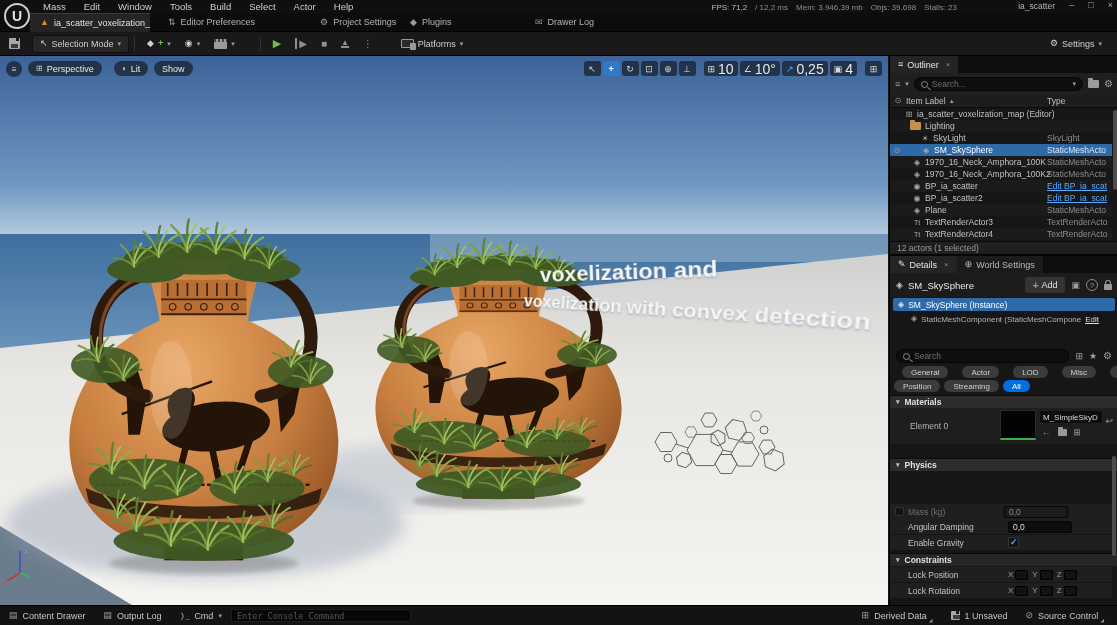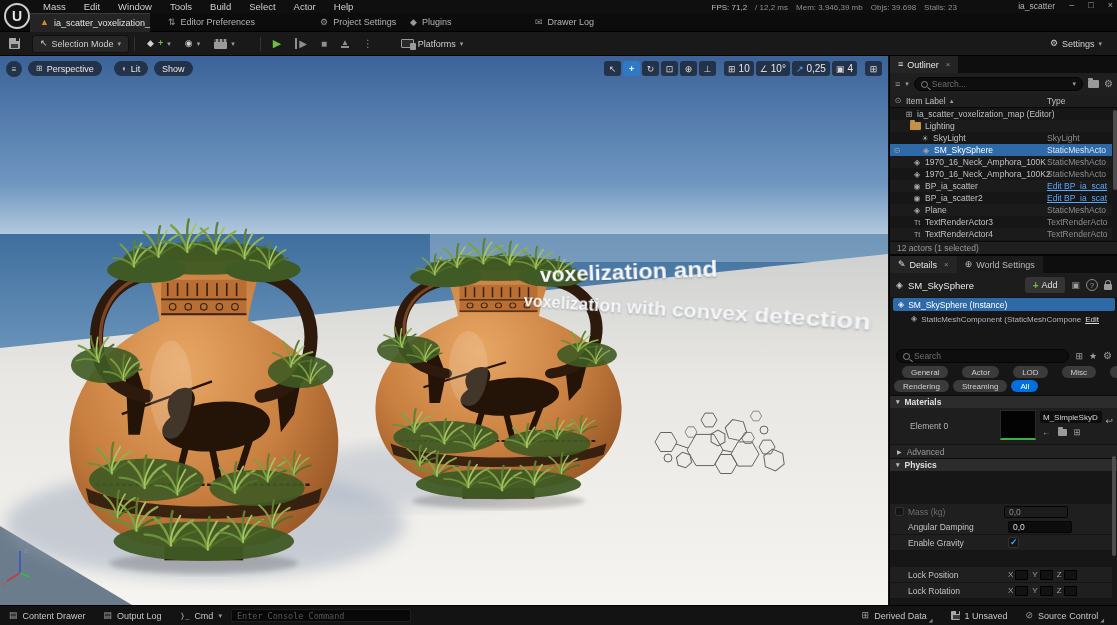--- a/index.html
+++ b/index.html
@@ -50,21 +50,21 @@
 
   
   #viewport { left:0; top:56px; width:888px; height:549px; background:#35506e; overflow:hidden; }
   #scene { position:absolute; left:0; top:0; }
   .vp-pill { position:absolute; height:15px; display:flex; align-items:center; gap:4px; background:rgba(16,18,22,.62); border-radius:8px; padding:0 8px; font-size:9px; color:#e8e8e8; }
   .vp-pill .ic { font-size:8px; color:#c8c8c8; }
   .vp-round { position:absolute; width:16px; height:16px; border-radius:50%; background:rgba(16,18,22,.62); color:#ddd; font-size:8px; display:flex; align-items:center; justify-content:center; }
   #vp-tools { position:absolute; right:6px; top:5px; display:flex; gap:2px; align-items:center; }
   .vpt { height:15px; min-width:17px; display:flex; align-items:center; justify-content:center; gap:3px; background:rgba(16,18,22,.62); border-radius:3px; color:#d8d8d8; font-size:9px; padding:0 4px; }
   .vpt.active { background:#2f79c9; color:#fff; }
-  .vpt .num { font-size:10px; color:#e8e8e8; }
+  .vpt .num { font-size:14px; color:#e8e8e8; }
   .vpt.gap { background:transparent; min-width:4px; padding:0; }
   .vp-text { position:absolute; color:#f7f7f7; font-weight:700; white-space:nowrap; text-shadow:0 1px 2px rgba(40,60,90,.35); }
   #vp-text1 { left:540px; top:207px; font-size:21px; transform-origin:left center; transform:perspective(300px) rotateY(-10deg) rotate(-2deg); }
   #vp-text2 { left:524px; top:236px; font-size:16px; transform-origin:left center; transform:perspective(240px) rotateY(-14deg) rotate(3.5deg); }
   #gizmo { position:absolute; left:2px; bottom:18px; }
 
   
   #rpanel { left:889px; top:56px; width:228px; height:549px; background:#161616; border-left:1px solid #000; }
   .ptabs { position:absolute; left:0; width:228px; height:17px; background:#0e0e0e; display:flex; }
   .ptab { height:17px; display:flex; align-items:center; gap:4px; padding:0 8px; font-size:9px; color:#b8b8b8; background:#1b1b1b; }
@@ -573,21 +573,21 @@
       <span class="ic" style="font-size:10px;color:#9f9f9f">⚙</span>
     </div>
     <div class="abs row" style="left:12px;top:310px;gap:14px">
       <span class="pill">General</span>
       <span class="pill">Actor</span>
       <span class="pill">LOD</span>
       <span class="pill">Misc</span>
       <span class="pill">Physics</span>
     </div>
     <div class="abs row" style="left:4px;top:324px;gap:4px">
-      <span class="pill">Rendering</span>
+      <span class="pill">Position</span>
       <span class="pill">Streaming</span>
       <span class="pill on">All</span>
     </div>
 
     <div class="hdr-strip" style="top:339px;height:13px">
       <span class="tri">▾</span>
       <span>Materials</span>
     </div>
     <div class="abs" style="left:0;top:352px;width:228px;height:36px;background:#1e1e1e">
       <span class="abs" style="left:20px;top:13px;font-size:8.5px;color:#b5b5b5">Element 0</span>
@@ -595,24 +595,20 @@
       <div class="abs row" style="left:150px;top:3px;width:62px;height:12px;background:#0d0d0d;border-radius:2px;padding:0 3px">
         <span style="font-size:8px;color:#d8d8d8;white-space:nowrap;overflow:hidden">M_SimpleSkyD</span>
       </div>
       <div class="abs row" style="left:152px;top:19px;gap:7px;font-size:8.5px;color:#9f9f9f">
         <span>←</span>
         <span class="icon-folder" style="width:9px;height:7px"></span>
         <span>⊞</span>
       </div>
       <span class="abs" style="right:5px;top:8px;font-size:9px;color:#9f9f9f">↩</span>
     </div>
-    <div class="abs row" style="left:0;top:388px;width:228px;height:14px;background:#222;gap:5px;padding-left:7px;font-size:8.5px;color:#9a9a9a;border-top:1px solid #141414">
-      <span class="tri" style="font-size:6px">▶</span>
-        <span>Advanced</span>
-    </div>
 
     <div class="hdr-strip" style="top:402px;height:13px">
       <span class="tri">▾</span>
       <span>Physics</span>
     </div>
     <div class="prop-row dim" style="top:415px;height:16px">
       <span class="pname">Simulate Physics</span>
       <span class="chk"></span>
     </div>
     <div class="prop-row dim" style="top:408px;height:16px">
@@ -622,20 +618,24 @@
     </div>
     <div class="prop-row" style="top:463px;height:16px">
       <span class="pname">Angular Damping</span>
       <input class="vinput" value="0,0" style="">
     </div>
     <div class="prop-row" style="top:479px;height:16px">
       <span class="pname">Enable Gravity</span>
       <span class="chk on"></span>
     </div>
 
+    <div class="hdr-strip" style="top:497px;height:13px;background:#262626">
+      <span class="tri">▾</span>
+      <span>Constraints</span>
+    </div>
     <div class="prop-row" style="top:511px;height:16px">
       <span class="pname">Lock Position</span>
       <span class="axis-lbl">X</span>
         <span class="axis-box"></span>
       <span class="axis-lbl">Y</span>
         <span class="axis-box"></span>
       <span class="axis-lbl">Z</span>
         <span class="axis-box"></span>
     </div>
     <div class="prop-row" style="top:527px;height:16px">

